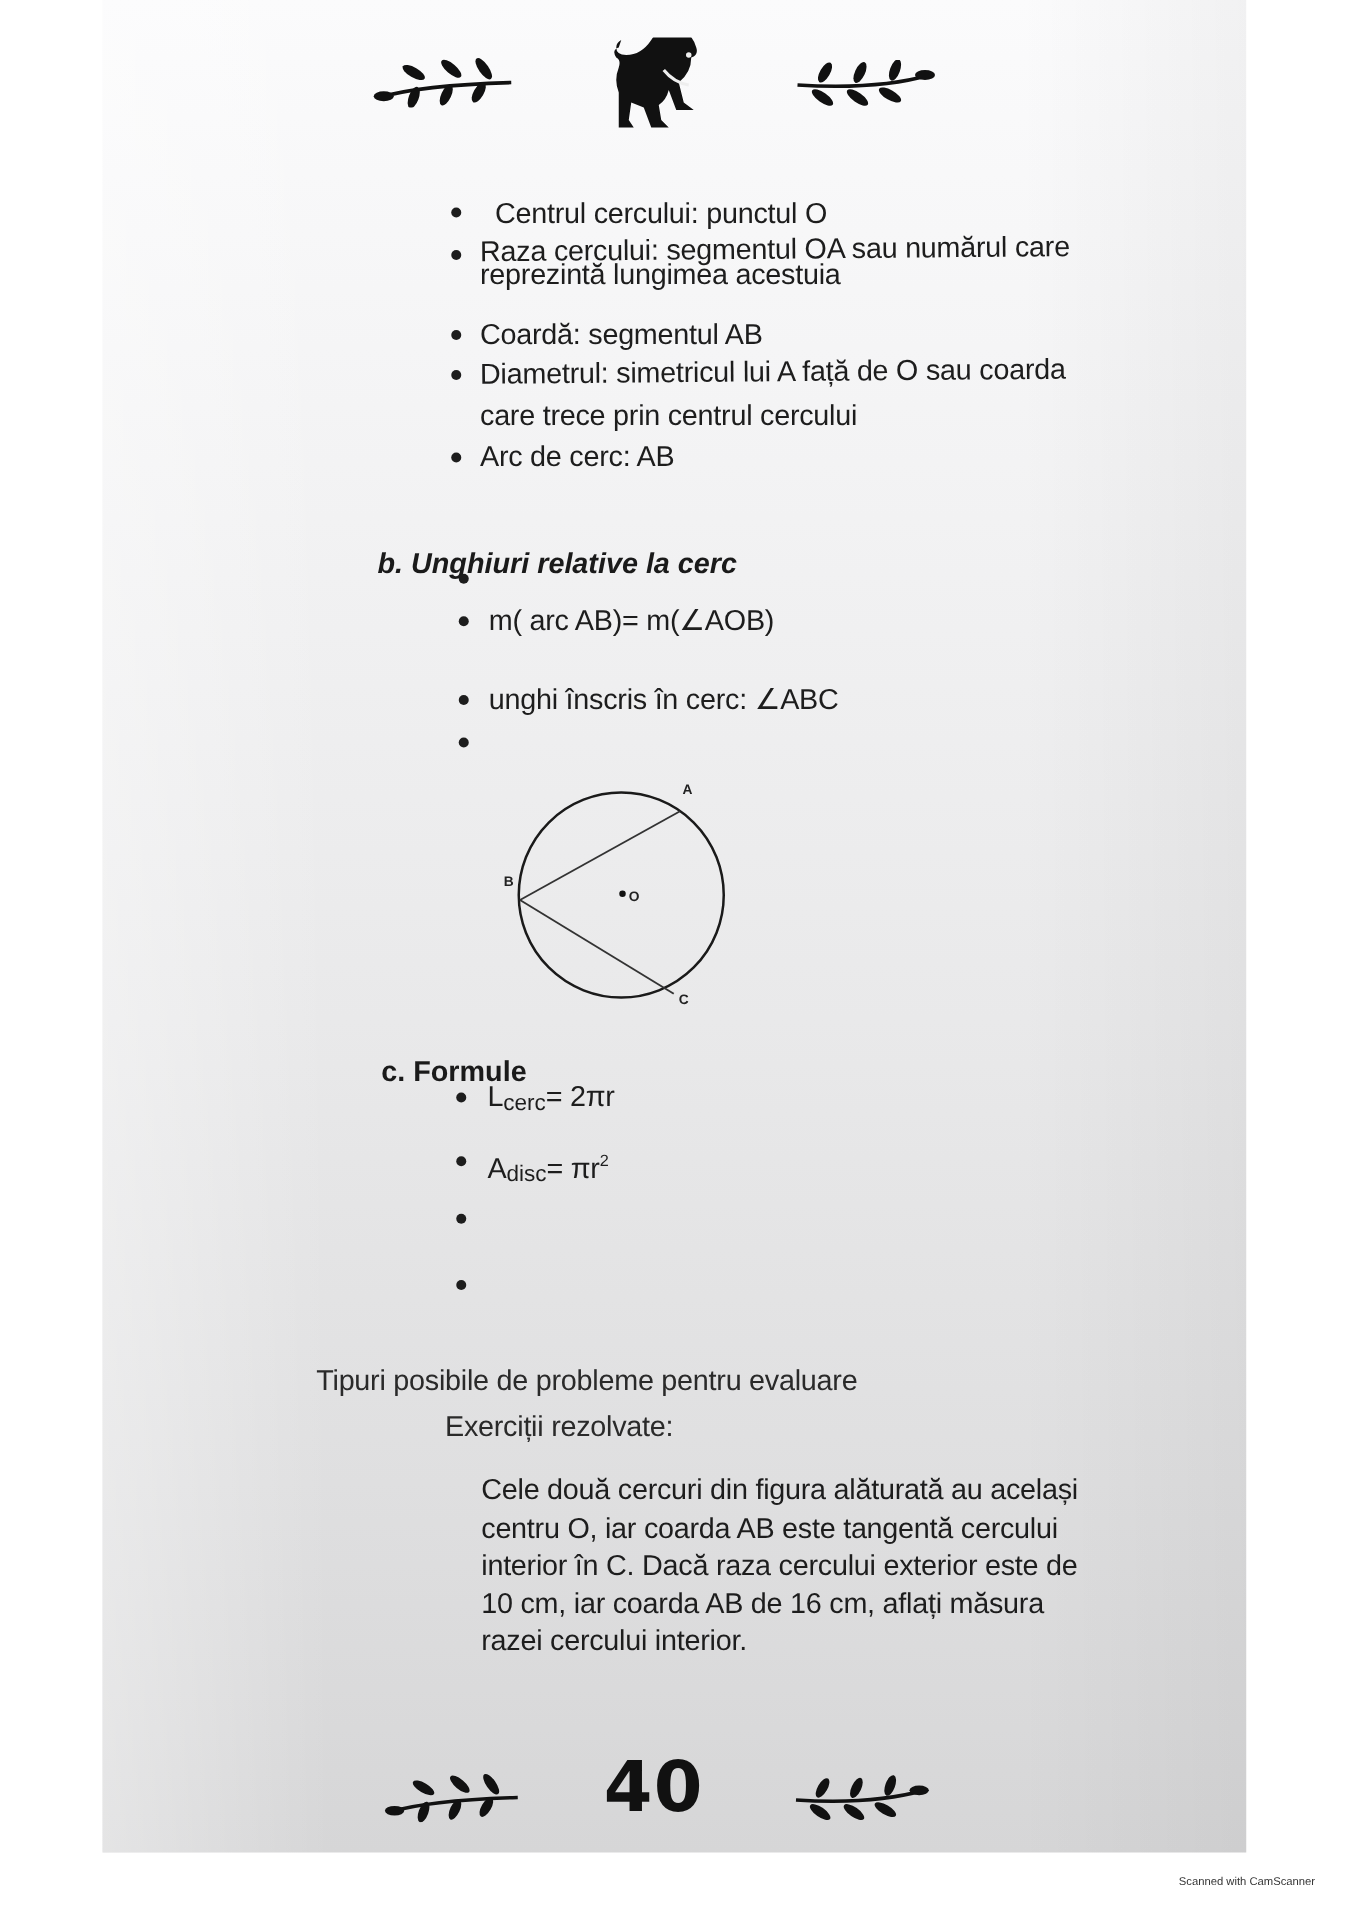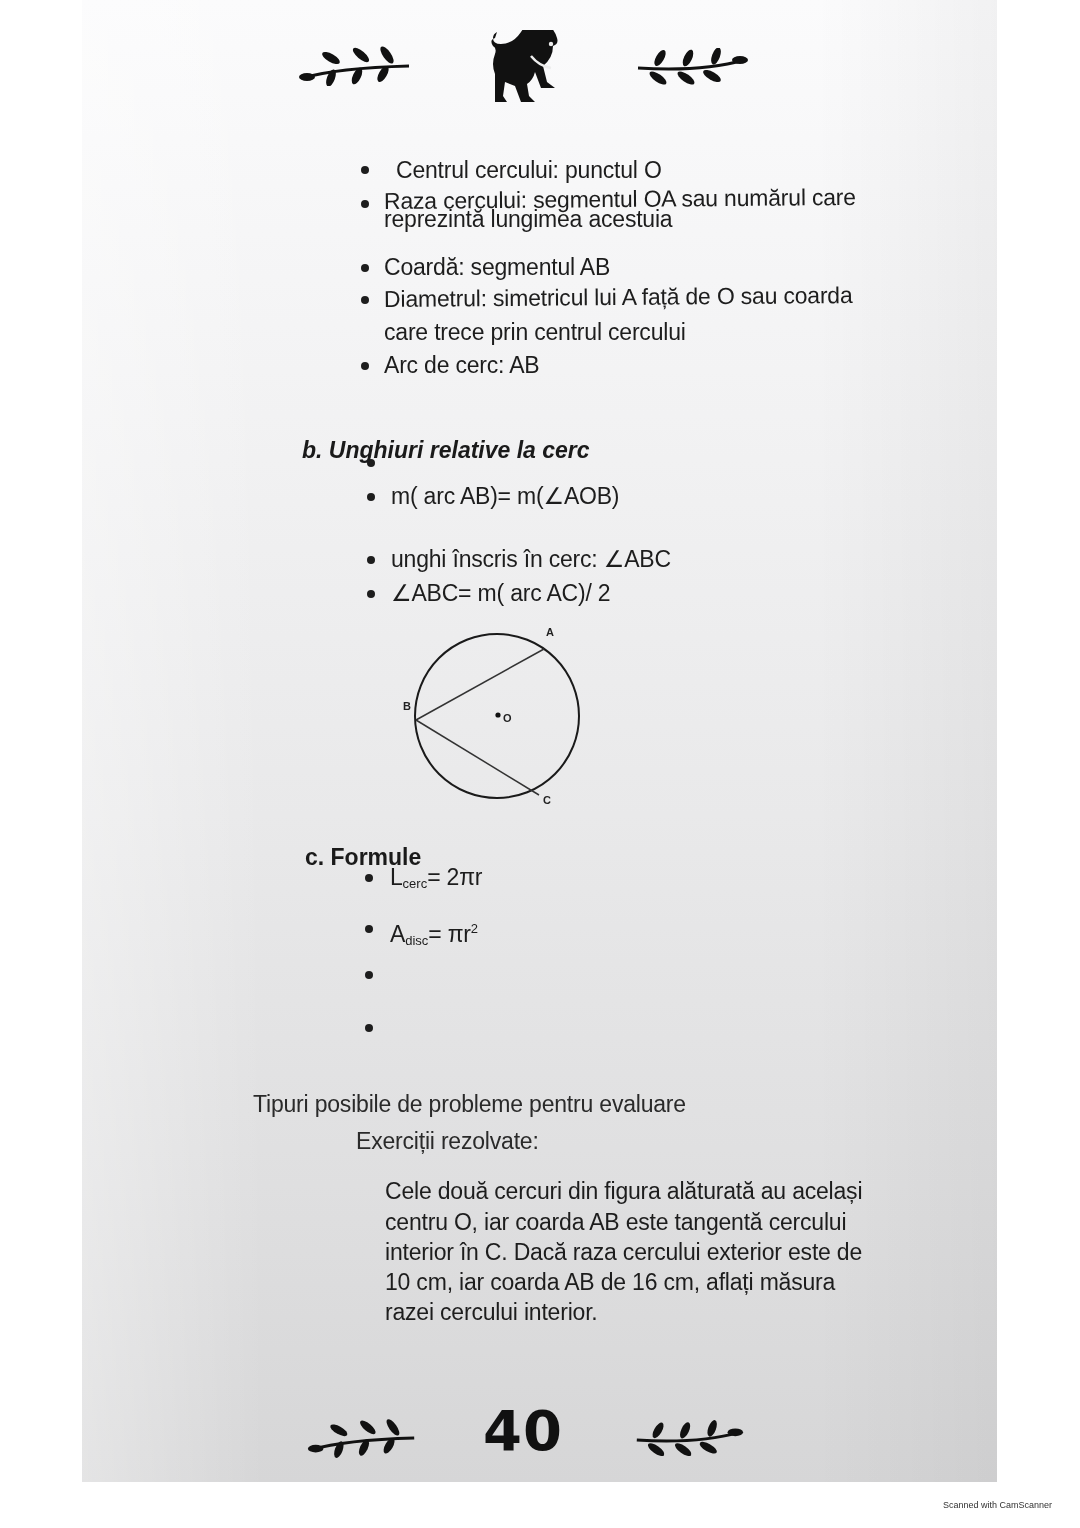--- a/index.html
+++ b/index.html
@@ -15,21 +15,21 @@
   }
   .page::before {
     content:""; position:absolute; inset:0;
     background: linear-gradient(90deg, rgba(255,255,255,0.35) 0%, rgba(255,255,255,0) 20%, rgba(0,0,0,0) 80%, rgba(0,0,0,0.04) 100%);
   }
   .abs { position:absolute; }
   .ornament { position:absolute; }
   .txt { position:absolute; white-space:nowrap; font-size:23px; line-height:31px; letter-spacing:-0.2px; color:#1d1d1d; }
   .bullet { position:absolute; width:8px; height:8px; border-radius:50%; background:#1d1d1d; }
   .heading { position:absolute; font-weight:bold; font-size:23px; white-space:nowrap; color:#1a1a1a; }
-  sub { font-size:13px; vertical-align:-3px; letter-spacing:0;margin-top:48px; }
+  sub { font-size:18px; vertical-align:-3px; letter-spacing:0;margin-top:48px; }
   sup { font-size:13px; vertical-align:9px; }
   .pagenum { position:absolute; font-family:"DejaVu Sans", sans-serif; font-weight:bold; font-size:56px; color:#111; letter-spacing:1px; }
   .footer-label { position:absolute; font-size:9px; color:#333; white-space:nowrap; }
 </style>
 </head>
 <body>
 
 <div class="page">
 
   <svg class="ornament" style="left:215px; top:46px;" width="118" height="40" viewBox="0 0 118 40">
@@ -83,21 +83,20 @@
 
   <span class="bullet" style="left:285px; top:459px;"></span>
 
   <span class="bullet" style="left:285px; top:493px;"></span>
   <span class="txt" style="left:309px; top:481px;">m( arc AB)= m(∠AOB)</span>
 
   <span class="bullet" style="left:285px; top:556px;"></span>
   <span class="txt" style="left:309px; top:544px;">unghi înscris în cerc: ∠ABC</span>
 
   <span class="bullet" style="left:285px; top:590px;"></span>
-  <span class="txt" style="left:309px; top:578px;">∠ABC= m( arc AC)/ 2</span>
 
   <div class="abs" style="left:305px; top:620px; width:200px; height:195px;">
     <svg width="200" height="195" viewBox="0 0 200 195">
       <circle cx="110" cy="96" r="82" stroke="#1a1a1a" stroke-width="2" fill="none"></circle>
       <line x1="29" y1="100" x2="157" y2="29" stroke="#333" stroke-width="1.5"></line>
       <line x1="29" y1="100" x2="152" y2="175" stroke="#333" stroke-width="1.5"></line>
       <circle cx="111" cy="95" r="2.6" fill="#111"></circle>
     </svg>
     <span class="abs" style="left:159px; top:6px; font-size:11px; font-weight:bold; color:#222;">A</span>
     <span class="abs" style="left:16px; top:80px; font-size:11px; font-weight:bold; color:#222;">B</span>

